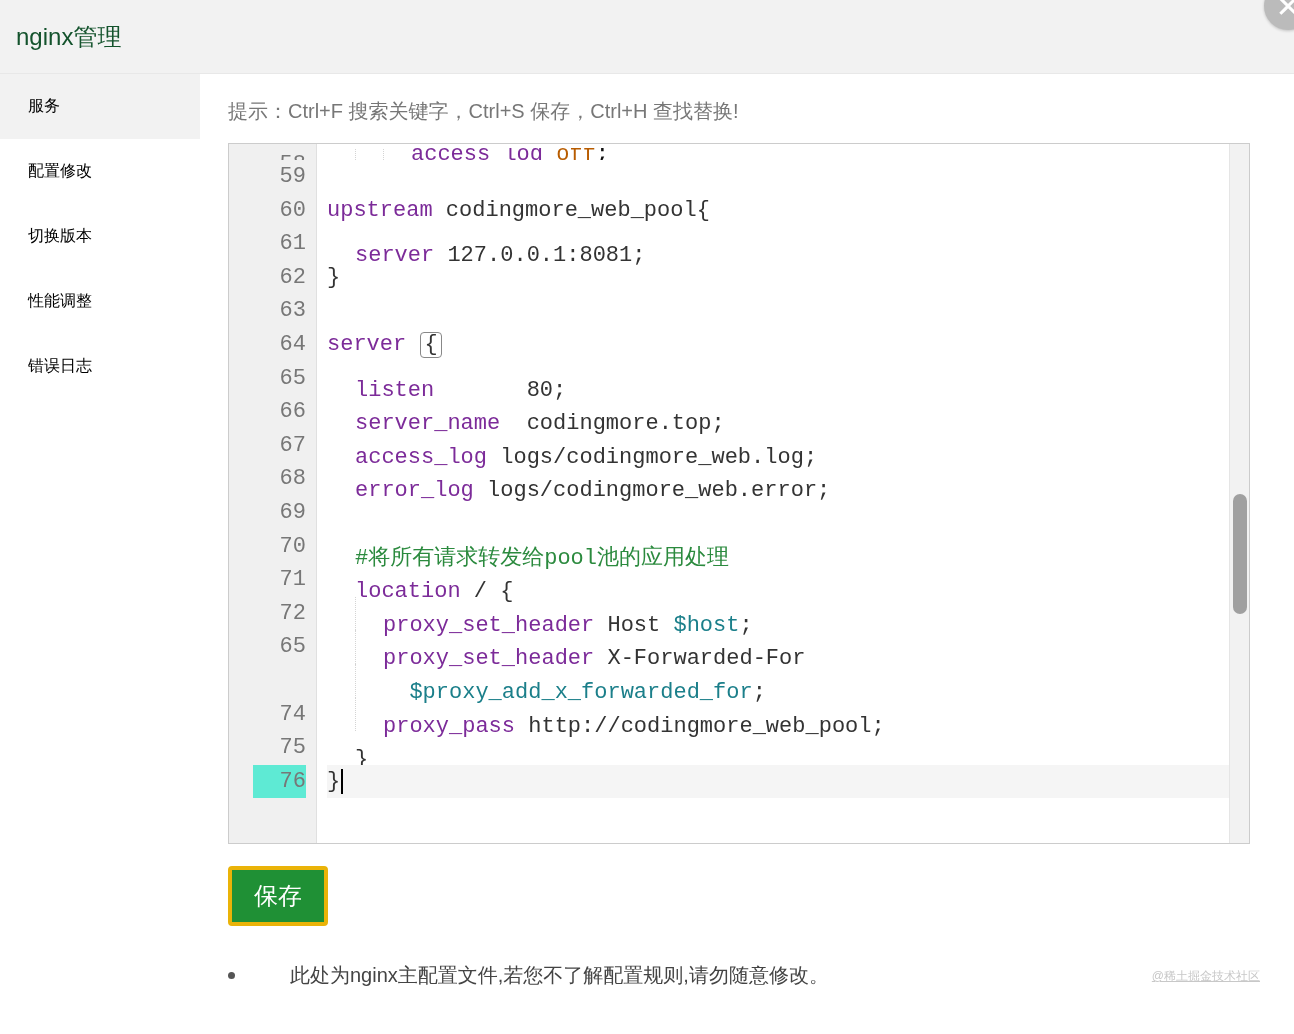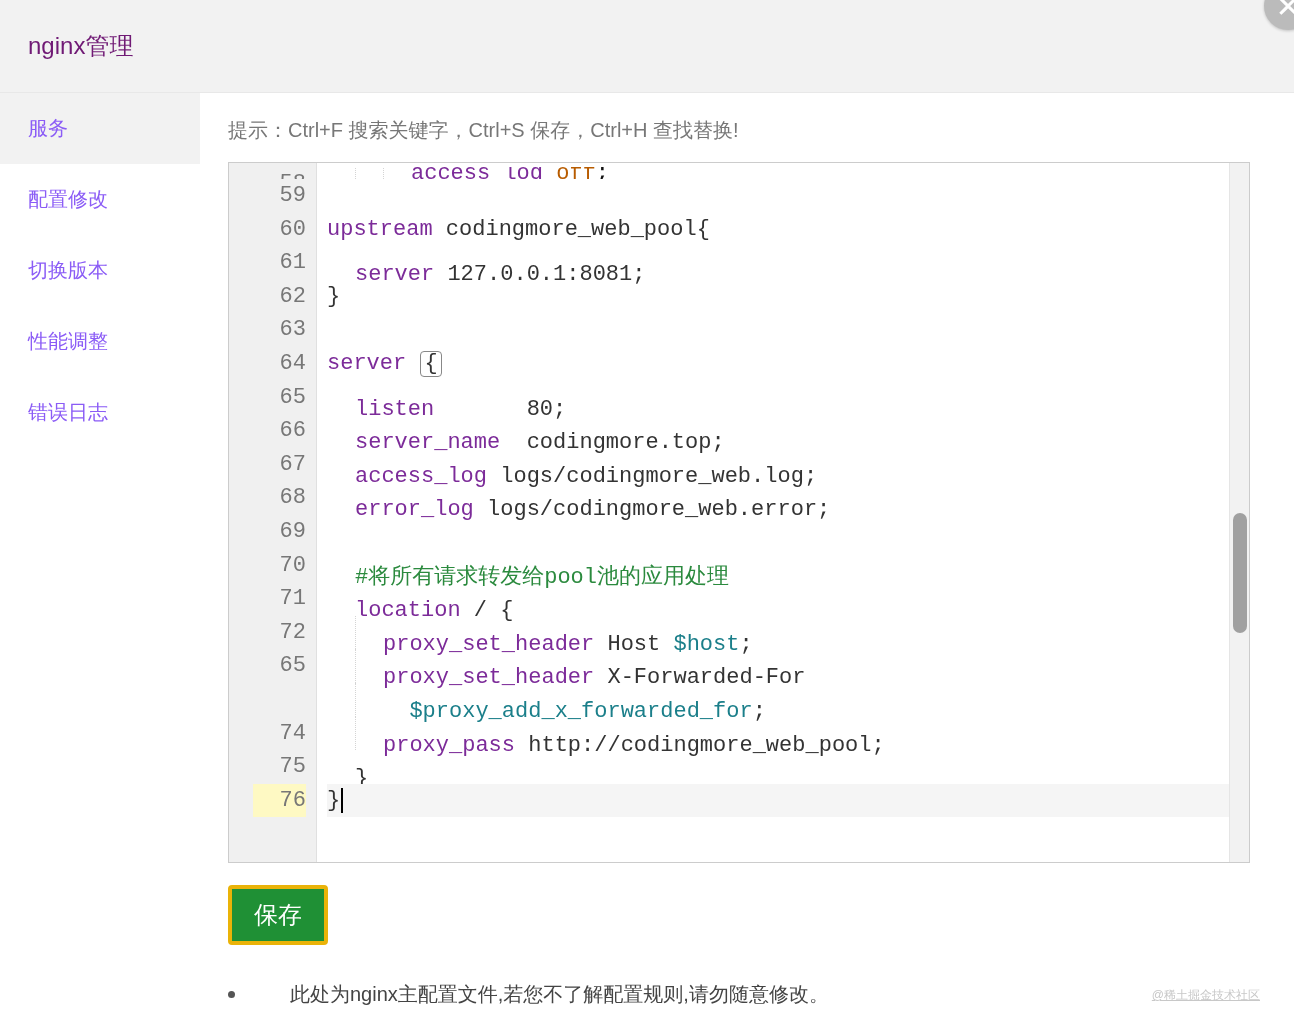--- a/index.html
+++ b/index.html
@@ -8,42 +8,42 @@
     font-family: -apple-system, BlinkMacSystemFont, "Segoe UI", "PingFang SC", "Microsoft YaHei", sans-serif;
     background: #fff;
     color: #333;
     font-size: 18px;
     position: relative;
     width: 1294px;
     height: 1034px;
     overflow: hidden;
   }
   .header {
-    height: 93px;
+    height: 74px;
     display: flex;
     align-items: center;
-    padding: 0 28px;
+    padding: 0 16px;
     background: #f2f2f2;
     border-bottom: 1px solid #e8e8e8;
     font-size: 24px;
-    color: #701a75;
+    color: #14532d;
   }
   .body {
     display: flex;
     height: calc(100% - 77px);
   }
   .sidebar {
     width: 200px;
     background: #fff;
     padding-top: 0;
   }
   .sidebar-item {
     padding: 22px 28px;
-    font-size: 20px;
-    color: #8b5cf6;
+    font-size: 16px;
+    color: #000000;
     cursor: pointer;
     background: #fff;
   }
   .sidebar-item.active {
     background: #f2f2f2;
   }
   .main {
     flex: 1;
     padding: 24px 44px 20px 28px;
     background: #fff;
@@ -69,21 +69,21 @@
     width: 88px;
     background: #f0f0f0;
     text-align: right;
     padding: 4px 10px 4px 0;
     color: #777;
     user-select: none;
     line-height: 33.6px;
     border-right: 1px solid #e0e0e0;
   }
   .gutter .ln { height: 33.6px; }
-  .gutter .ln.active { background: #fef9c3; margin-left: 24px; }
+  .gutter .ln.active { background: #5eead4; margin-left: 24px; }
   .code {
     flex: 1;
     padding: 4px 0 4px 10px;
     line-height: 33.6px;
     white-space: pre;
     background: #fff;
     position: relative;
     overflow: hidden;
   }
   .code .row { height: 33.6px; position: relative; }

